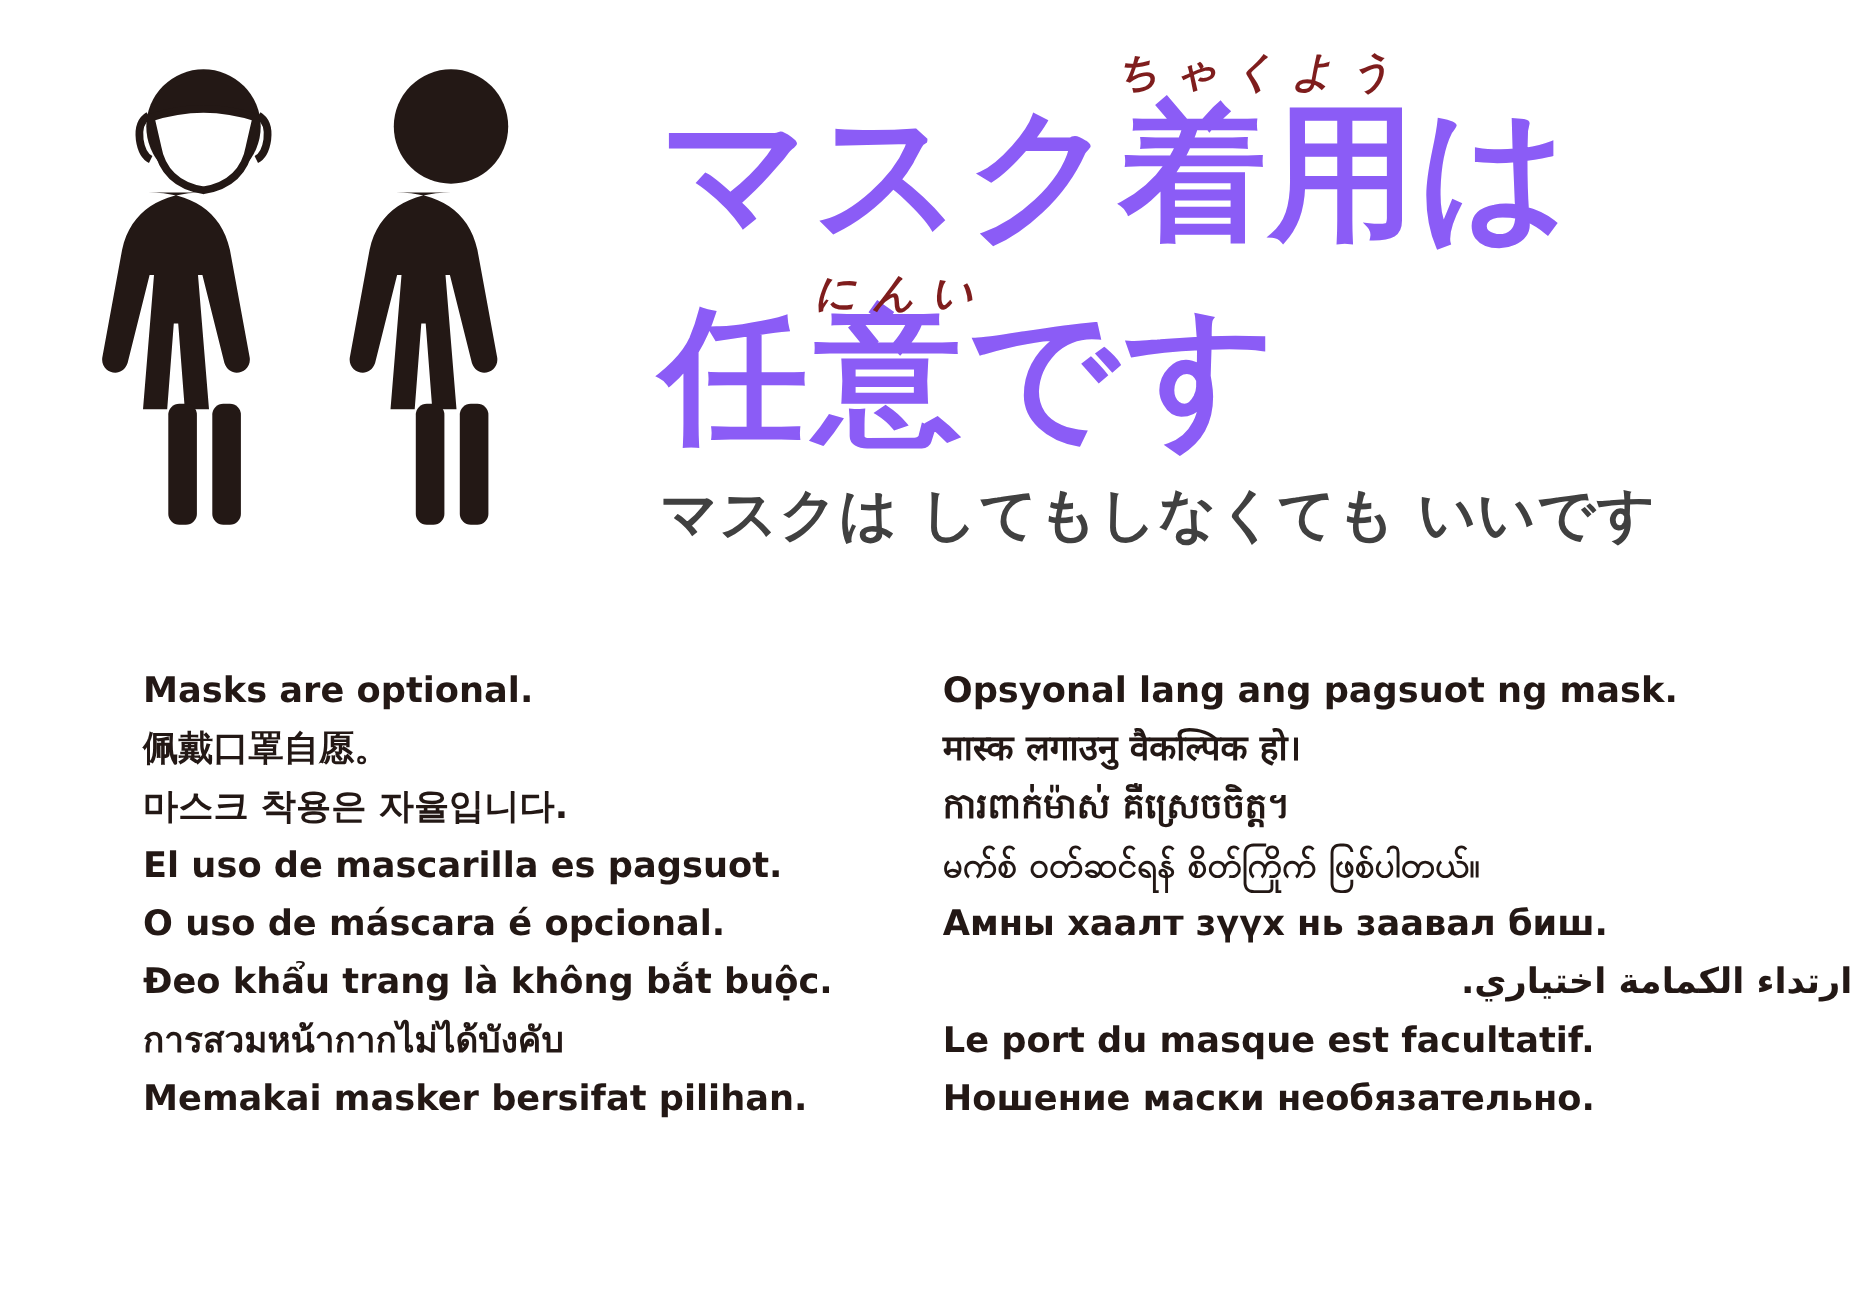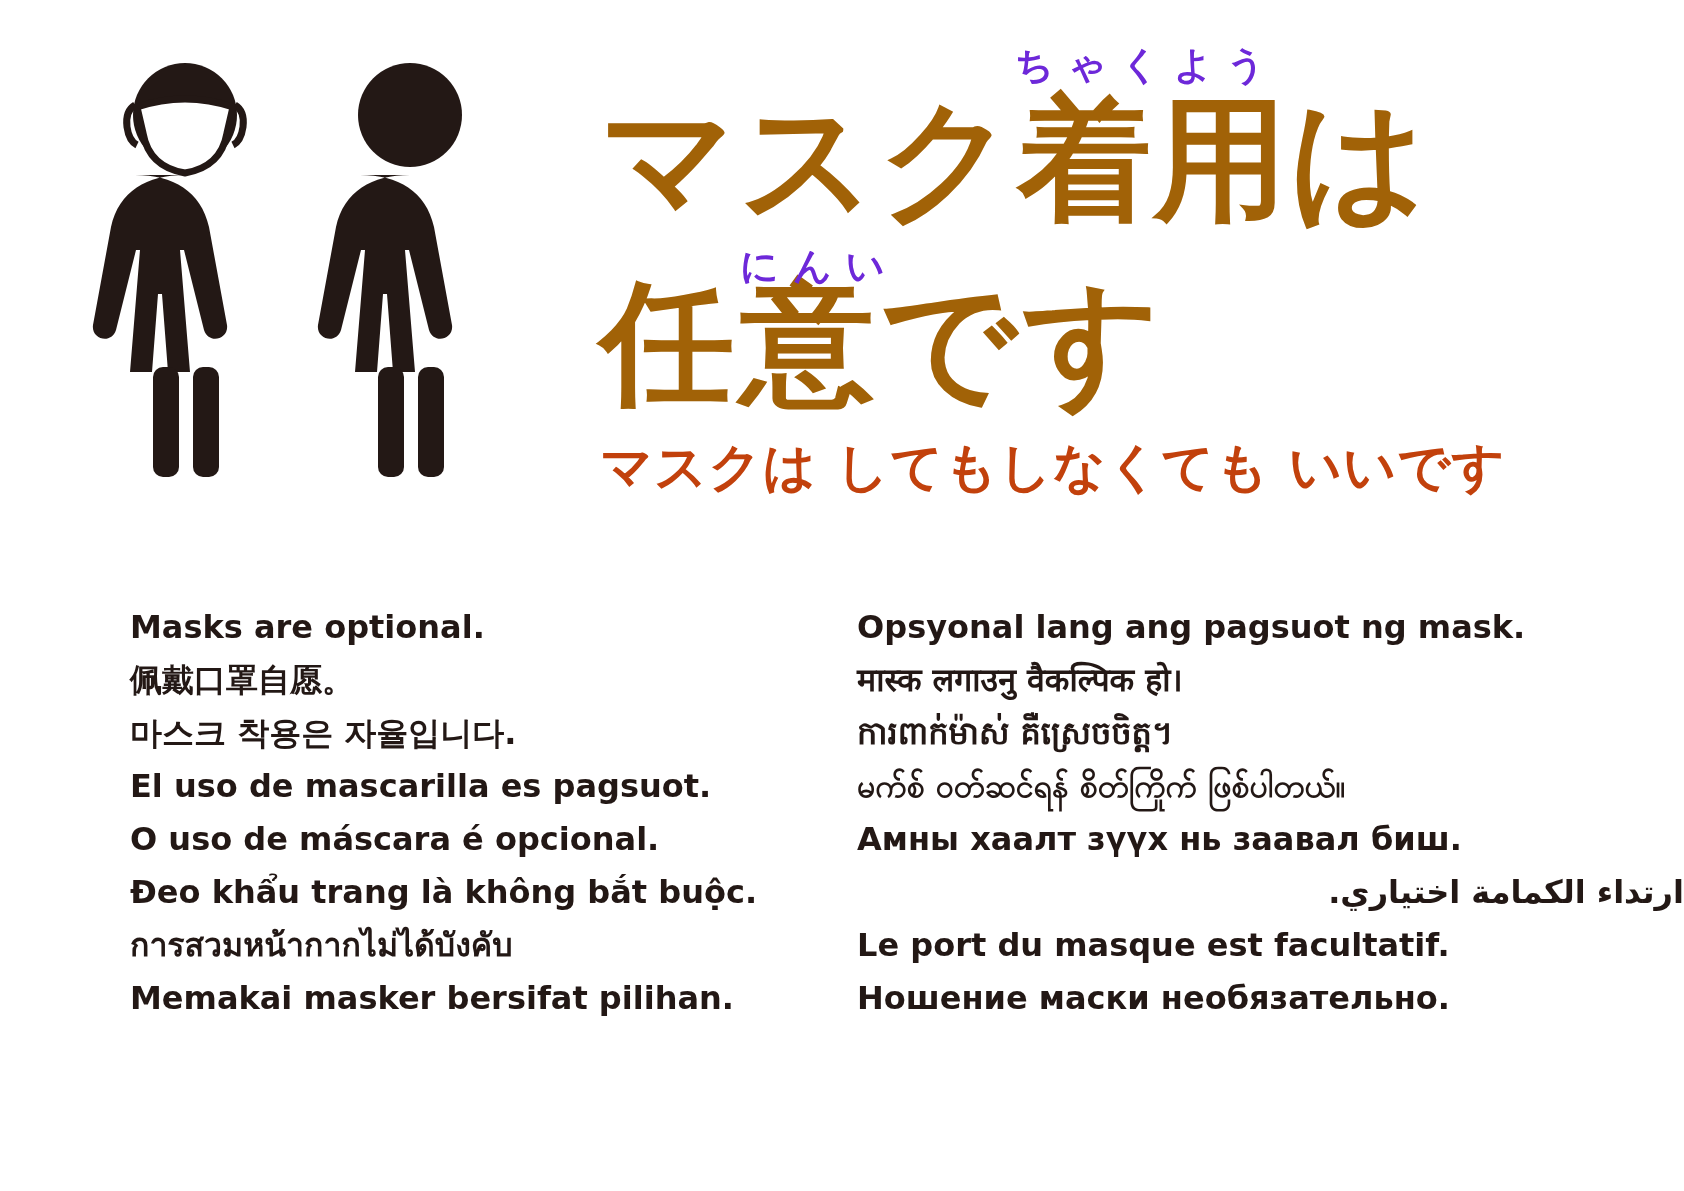--- a/index.html
+++ b/index.html
@@ -49,45 +49,46 @@
 
   .furigana-row {
     position: relative;
     height: 44px;
   }
   .furigana {
     position: absolute;
     font-size: 38px;
     font-weight: 700;
     letter-spacing: 14px;
-    color: #6d28d9;
+    color: #7f1d1d;
     white-space: nowrap;
     font-family: "DejaVu Sans", "Liberation Sans", sans-serif;
+    font-style: italic;
   }
   .furigana.f1 { left: 415px; top: 0; }
   .furigana.f2 { left: 140px; top: 0; }
 
   .jp-line {
     font-size: 134px;
     font-weight: 900;
     line-height: 1.22;
     letter-spacing: 2px;
-    color: #a16207;
+    color: #8b5cf6;
     white-space: nowrap;
-    font-family: Liberation Sans, sans-serif;
+    font-family: Liberation Serif, serif;
   }
   .jp-line.line1 { margin-top: -6px; }
   .jp-line.line2 { margin-top: -24px; letter-spacing: 6px; }
 
   .jp-sub {
     margin-top: 8px;
     font-size: 52px;
     font-weight: 800;
     letter-spacing: 1px;
-    color: #c2410c;
+    color: #404040;
     white-space: nowrap;
     font-family: "DejaVu Sans", "Liberation Sans", sans-serif;
   }
 
   
   .translations {
     position: absolute;
     left: 0;
     top: 600px;
     width: 1684px;

